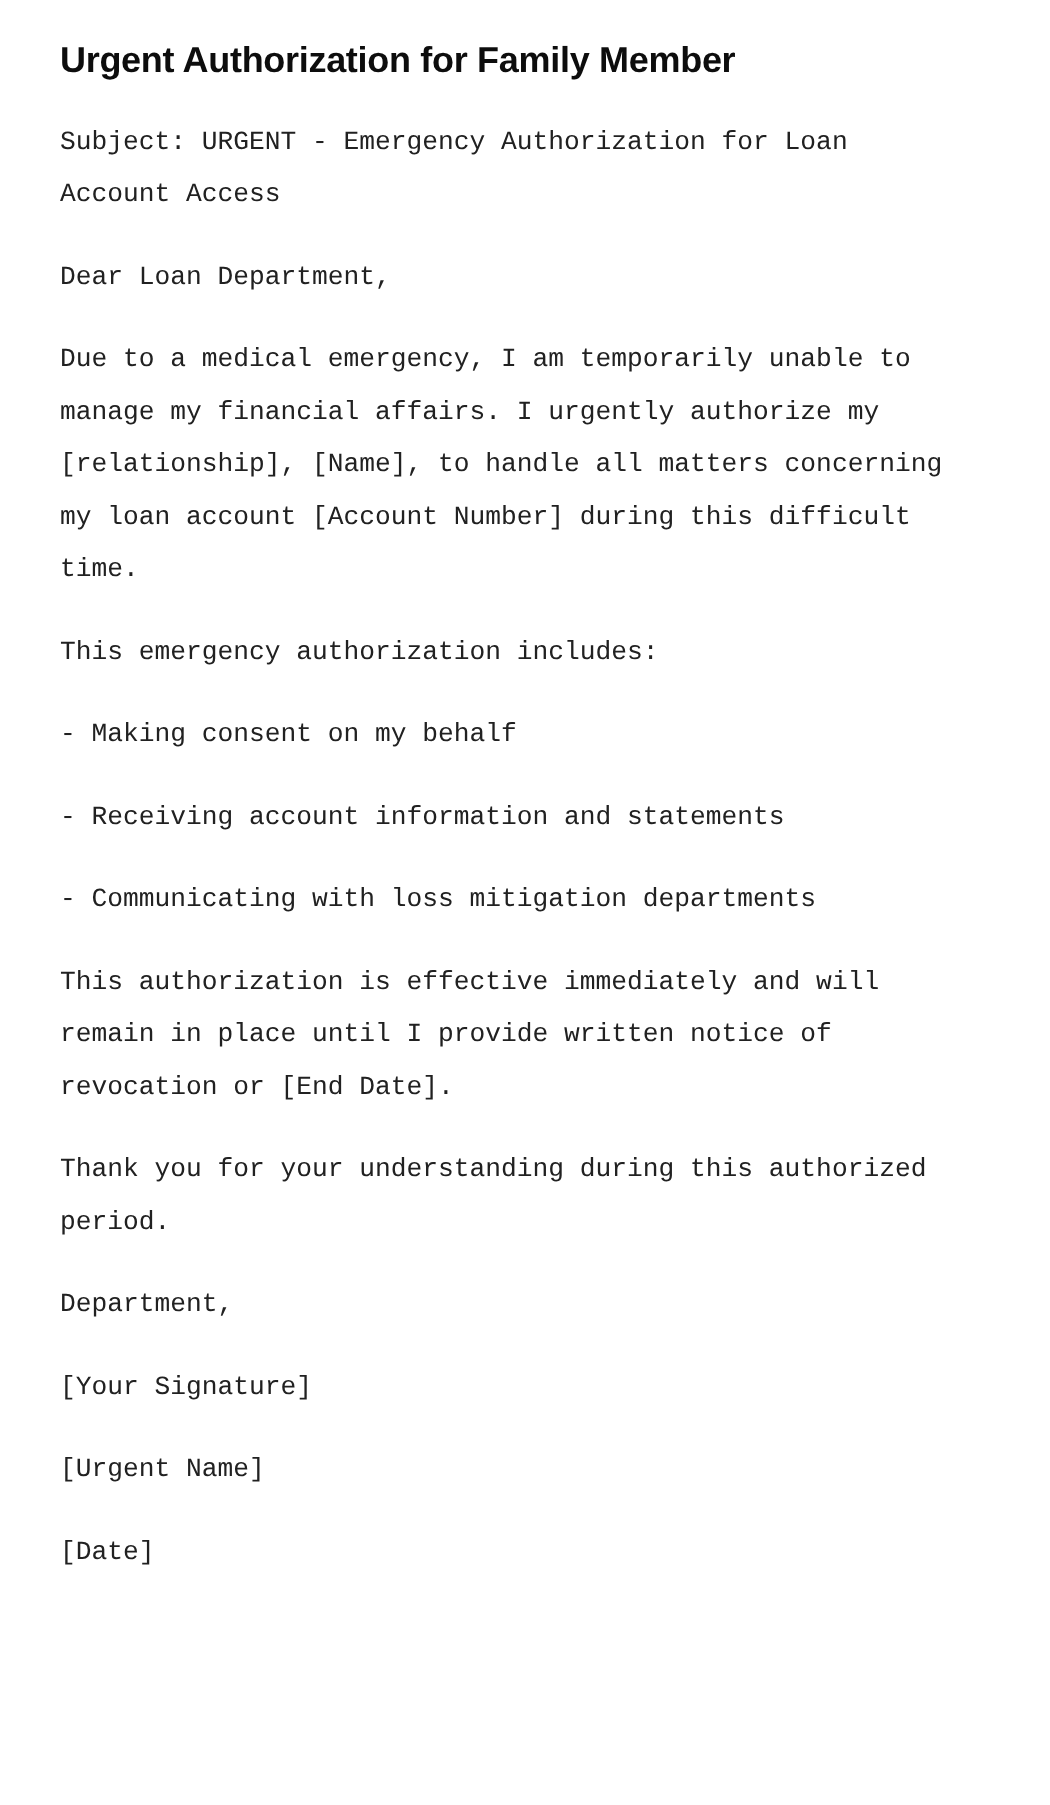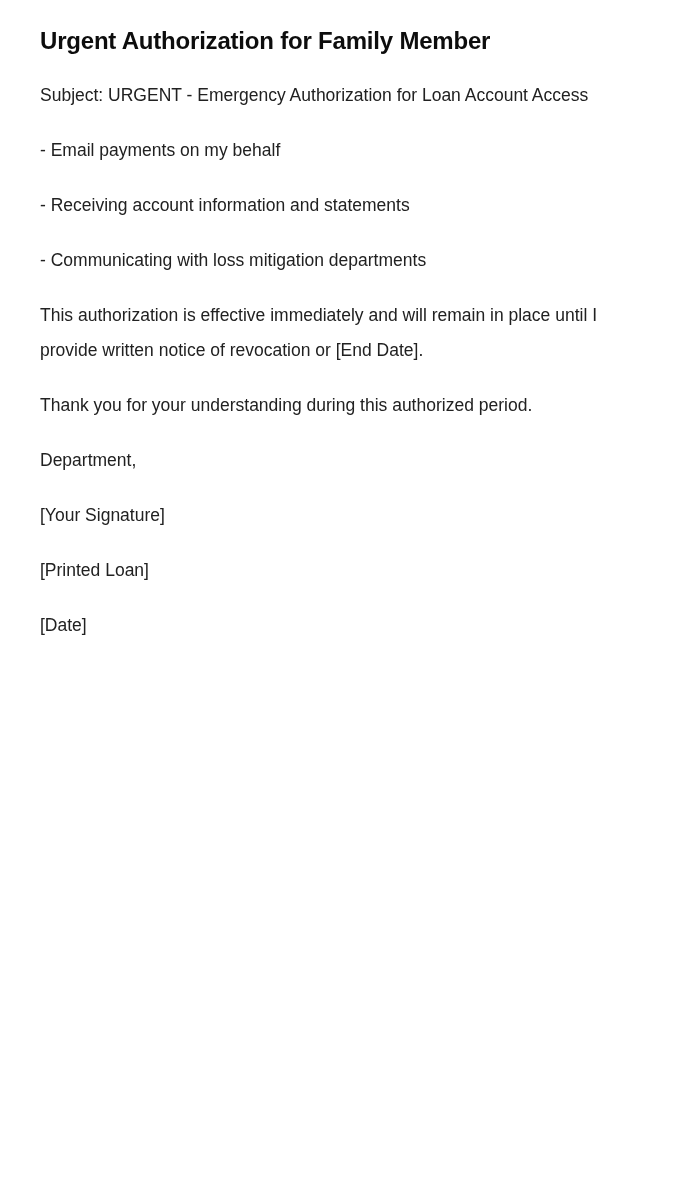--- a/index.html
+++ b/index.html
@@ -23,53 +23,56 @@
     font-family: "Liberation Sans", sans-serif;
     font-weight: 700;
     font-size: 24px;
     line-height: 28px;
     letter-spacing: -0.2px;
     color: #0d0d0d;
   }
   .para {
     margin: 0 0 20px 0;
     max-width: 605px;
-    font-family: Liberation Sans, sans-serif;
+    font-family: Liberation Mono, monospace;
     font-weight: 400;
     font-size: 17.5px;
     line-height: 35px;
     color: #212121;
   }
   .para:last-child {
     margin-bottom: 0;
   }
 </style>
 </head>
 <body>
 
 <div class="page">
   <h1 class="doc-title">Urgent Authorization for Family Member</h1>
 
   <p class="para">Subject: URGENT - Emergency Authorization for Loan Account Access</p>
 
+  <p class="para">Dear Loan Department,</p>
 
+  <p class="para">Due to a medical emergency, I am temporarily unable to manage my financial affairs. I urgently authorize my [relationship], [Name], to handle all matters concerning my loan account [Account Number] during this difficult time.</p>
 
+  <p class="para">This emergency authorization includes:</p>
 
-  <p class="para">- Email payments on my behalf</p>
+  <p class="para">- Making consent on my behalf</p>
 
 
   <p class="para">- Receiving account information and statements</p>
 
   <p class="para">- Communicating with loss mitigation departments</p>
 
 
   <p class="para">This authorization is effective immediately and will remain in place until I provide written notice of revocation or [End Date].</p>
 
   <p class="para">Thank you for your understanding during this authorized period.</p>
 
   <p class="para">Department,</p>
 
   <p class="para">[Your Signature]</p>
 
-  <p class="para">[Printed Loan]</p>
+  <p class="para">[Urgent Name]</p>
 
   <p class="para">[Date]</p>
 </div>
 
 </body></html>

